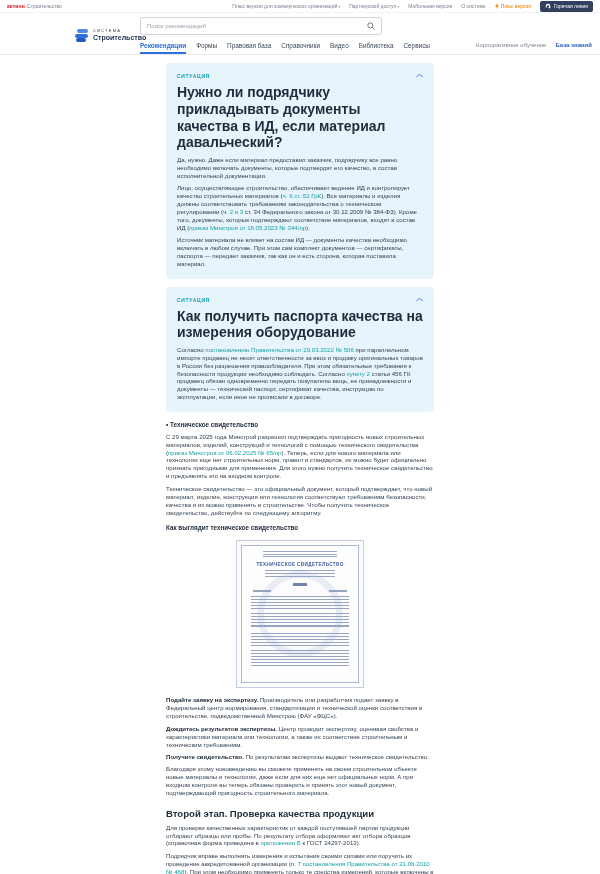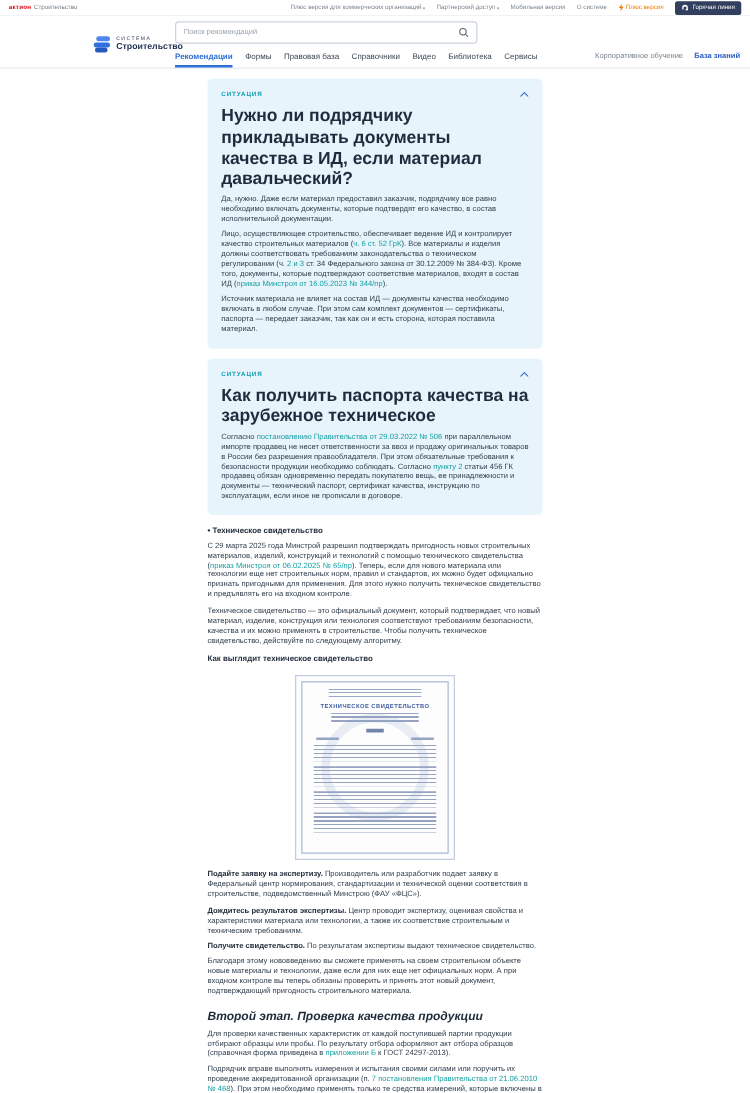--- a/index.html
+++ b/index.html
@@ -57,21 +57,21 @@
   .sit-label { color:#0d9fb2; font-size:5px; font-weight:bold; letter-spacing:.7px; }
   .sit-title { font-size:14px; font-weight:bold; color:#1e2c3d; line-height:1.2; margin:5px 0 2px; }
   .para { font-size:6.1px; line-height:1.3; color:#33414f; margin-top:4.5px; }
   .lnk { color:#16a1a4; cursor:pointer; }
   .bold { font-weight:bold; color:#232f3d; }
   
   .article { margin-top:9px; }
   .bullet-head { font-size:6.3px; font-weight:bold; color:#232f3d; margin-top:8px; }
   .bullet-head::before { content:"• "; }
   .caption { font-size:6.3px; font-weight:bold; color:#232f3d; margin-top:8px; }
-  .h2 { font-size:9.6px; font-weight:bold; color:#1d2b3a; margin:11px 0 2px;font-style:italic; }
+  .h2 { font-size:9.6px; font-weight:bold; color:#1d2b3a; margin:11px 0 2px; }
   
   .cert-wrap { display:flex; justify-content:center; margin:9px 0 8px; }
   .cert {
     width:128px; height:148px; background:#fdfdfe; border:1px solid #c3cde2;
     padding:4px; position:relative;
   }
   .cert-inner { border:1px solid #aab8d6; height:100%; padding:5px 7px; position:relative; overflow:hidden; }
   .cert-watermark {
     position:absolute; left:50%; top:50%; width:86px; height:86px; border-radius:50%;
     border:7px solid rgba(140,160,200,.18); transform:translate(-50%,-50%);
@@ -182,21 +182,21 @@
     <p class="para"><span>Источник материала не влияет на состав ИД — документы качества необходимо включать в любом случае. При этом сам комплект документов — сертификаты, паспорта — передает заказчик, так как он и есть сторона, которая поставила материал.</span></p>
   </div>
 
   <div class="situation-card">
     <div class="sit-head">
       <span class="sit-label">СИТУАЦИЯ</span>
       <svg width="7" height="5" viewBox="0 0 10 6">
         <polyline points="1,5 5,1 9,5" fill="none" stroke="#3f78d0" stroke-width="1.4" stroke-linecap="round"></polyline>
       </svg>
     </div>
-    <div class="sit-title">Как получить паспорта качества на зарубежное техническое</div>
+    <div class="sit-title">Как получить паспорта качества на измерения оборудование</div>
     <p class="para"><span>Согласно </span><span class="lnk">постановлению Правительства от 29.03.2022 № 506</span><span> при параллельном импорте продавец не несет ответственности за ввоз и продажу оригинальных товаров в России без разрешения правообладателя. При этом обязательные требования к безопасности продукции необходимо соблюдать. Согласно </span><span class="lnk">пункту 2</span><span> статьи 456 ГК продавец обязан одновременно передать покупателю вещь, ее принадлежности и документы — технический паспорт, сертификат качества, инструкцию по эксплуатации, если иное не прописали в договоре.</span></p>
   </div>
 
   <div class="article">
     <div class="bullet-head">Техническое свидетельство</div>
     <p class="para"><span>С 29 марта 2025 года Минстрой разрешил подтверждать пригодность новых строительных материалов, изделий, конструкций и технологий с помощью технического свидетельства (</span><span class="lnk">приказ Минстроя от 06.02.2025 № 65/пр</span><span>). Теперь, если для нового материала или технологии еще нет строительных норм, правил и стандартов, их можно будет официально признать пригодными для применения. Для этого нужно получить техническое свидетельство и предъявлять его на входном контроле.</span></p>
     <p class="para"><span>Техническое свидетельство — это официальный документ, который подтверждает, что новый материал, изделие, конструкция или технология соответствуют требованиям безопасности, качества и их можно применять в строительстве. Чтобы получить техническое свидетельство, действуйте по следующему алгоритму.</span></p>
     <div class="caption">Как выглядит техническое свидетельство</div>
 
     <div class="cert-wrap">

